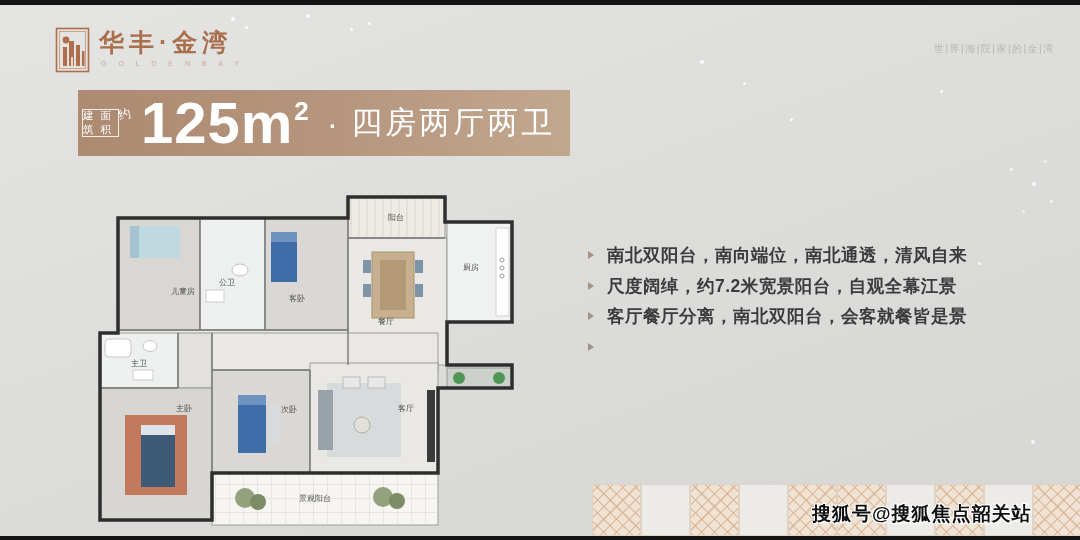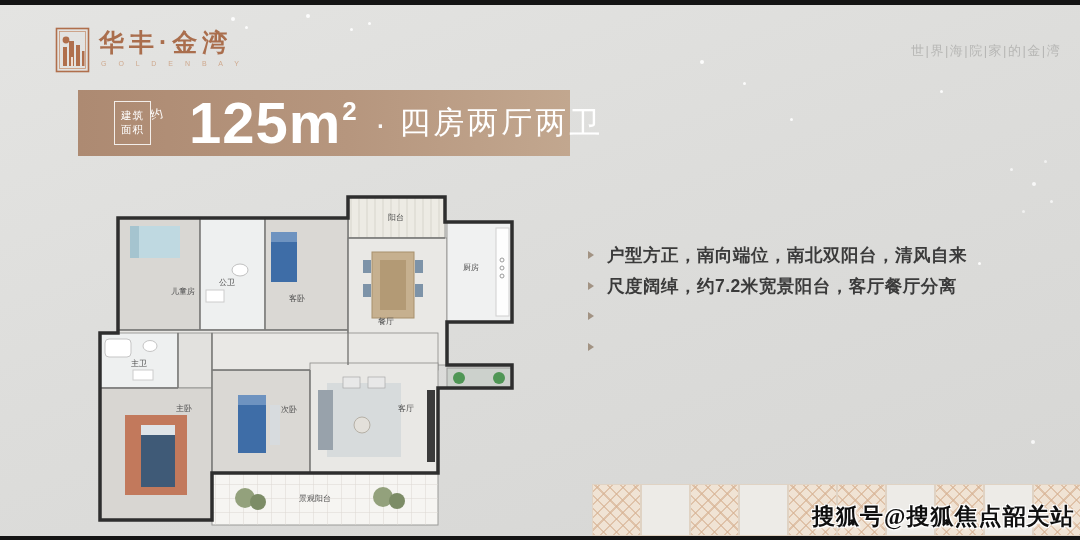--- a/index.html
+++ b/index.html
@@ -15,35 +15,35 @@
   .bar.bottom { bottom:0; height:4px; }
 
   
   .logo-wrap { position:absolute; left:55px; top:27px; display:flex; align-items:flex-start; }
   .logo-icon { width:35px; height:46px; }
   .brand-block { margin-left:9px; }
   .brand-name { font-size:25px; letter-spacing:5px; color:#aa6e4d; font-weight:600; line-height:1.2; }
   .brand-sub { font-size:7px; letter-spacing:5px; color:#cfa98e; margin-top:3px; margin-left:2px; }
 
   
-  .tagline { position:absolute; left:911px; top:42px; font-size:13px; letter-spacing:1.5px; color:#b7b7b5; }
+  .tagline { position:absolute; left:934px; top:42px; font-size:10px; letter-spacing:1.5px; color:#b7b7b5; }
 
   
   .banner {
     position:absolute; left:78px; top:90px; width:492px; height:66px;
     background:linear-gradient(90deg,#ad8a72 0%, #b6967e 55%, #c2a78f 100%);
     display:flex; align-items:center; color:#fff;
   }
   .area-box {
-    margin-left:36px; width:37px; height:44px; border:1px solid rgba(255,255,255,.85);
-    display:flex; flex-direction:column; align-items:center; justify-content:center;
+    margin-left:4px; width:37px; height:28px; border:1px solid rgba(255,255,255,.85);
+    display:flex; flex-direction:row; align-items:center; justify-content:center;
     font-size:10.5px; line-height:1.3; letter-spacing:1px; flex:none;
   }
   .approx { font-size:12px; margin-left:2px; transform:rotate(-14deg) translateY(-9px); }
-  .area-value { font-size:58px; font-weight:700; line-height:1; margin-left:24px; letter-spacing:1px; }
+  .area-value { font-size:58px; font-weight:700; line-height:1; margin-left:8px; letter-spacing:1px; }
   .area-sup { font-size:26px; font-weight:700; position:relative; top:-23px; margin-left:1px; }
   .banner-dot { font-size:34px; margin:0 13px 0 17px; opacity:.95; }
   .banner-layout { font-size:31px; font-weight:400; letter-spacing:3px; white-space:nowrap; }
 
   
   .floorplan { position:absolute; left:75px; top:190px; width:510px; height:345px; }
   #fp-labels text { font-size:8px; fill:#4c4c4c; text-anchor:middle; font-family:"Liberation Sans",sans-serif; }
 
   
   .features { position:absolute; left:588px; top:240px; }
@@ -59,24 +59,23 @@
   .tile { width:49px; height:52px; flex:none; background:#edebe7; border:1px solid #e0d3c4; }
   .tile.p {
     background:
       repeating-linear-gradient(45deg, rgba(214,177,146,.65) 0 1.5px, transparent 1.5px 9px),
       repeating-linear-gradient(-45deg, rgba(214,177,146,.65) 0 1.5px, transparent 1.5px 9px),
       #f0e3d4;
   }
 
   
   .watermark {
-    position:absolute; left:812px; top:501px; font-size:23px; font-weight:700; color:#101010;
+    position:absolute; left:812px; top:501px; font-size:19px; font-weight:700; color:#101010;
     letter-spacing:1px; white-space:nowrap;
     text-shadow:-1px -1px 0 #fff, 1px -1px 0 #fff, -1px 1px 0 #fff, 1px 1px 0 #fff, 2px 2px 3px rgba(255,255,255,.7);
-    font-family:Liberation Serif, serif;
   }
 
   
   .dot { position:absolute; background:#fff; border-radius:50%; opacity:.9; }
 </style>
 </head>
 <body>
 
 <div class="stage">
   <div class="bar top"></div>
@@ -212,28 +211,29 @@
         <text x="109" y="221">主卧</text>
         <text x="214" y="222">次卧</text>
         <text x="331" y="221">客厅</text>
         <text x="240" y="311">景观阳台</text>
       </g>
   </svg>
 
   <div class="features">
     <div class="feature-row">
       <span class="feature-marker"></span>
-      <span class="feature-text">户型方正，南向端位，南北双阳台，清风自来</span>
-    </div>
-    <div class="feature-row">
-      <span class="feature-marker"></span>
-      <span class="feature-text">尺度阔绰，约7.2米宽景阳台，客厅餐厅分离</span>
-    </div>
-    <div class="feature-row">
-      <span class="feature-marker"></span>
+      <span class="feature-text">南北双阳台，南向端位，南北通透，清风自来</span>
+    </div>
+    <div class="feature-row">
+      <span class="feature-marker"></span>
+      <span class="feature-text">尺度阔绰，约7.2米宽景阳台，自观全幕江景</span>
+    </div>
+    <div class="feature-row">
+      <span class="feature-marker"></span>
+      <span class="feature-text">客厅餐厅分离，南北双阳台，会客就餐皆是景</span>
     </div>
     <div class="feature-row">
       <span class="feature-marker"></span>
     </div>
   </div>
 
   <div class="tile-band">
       <div class="tile p"></div>
       <div class="tile"></div>
       <div class="tile p"></div>

